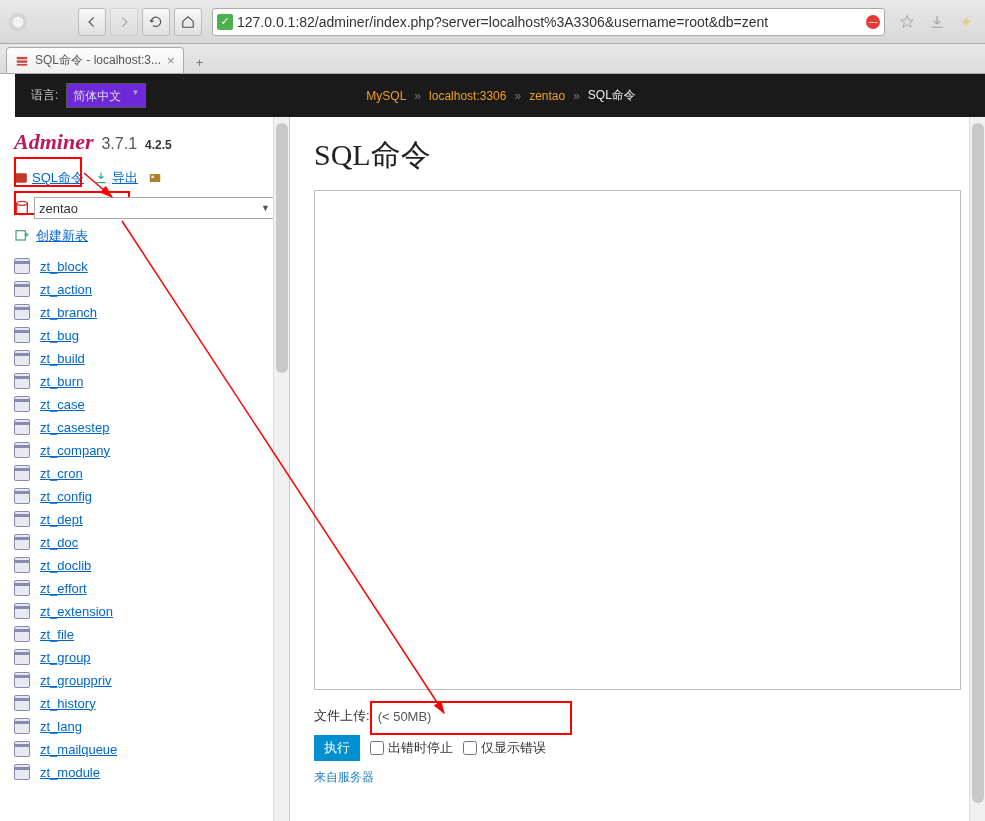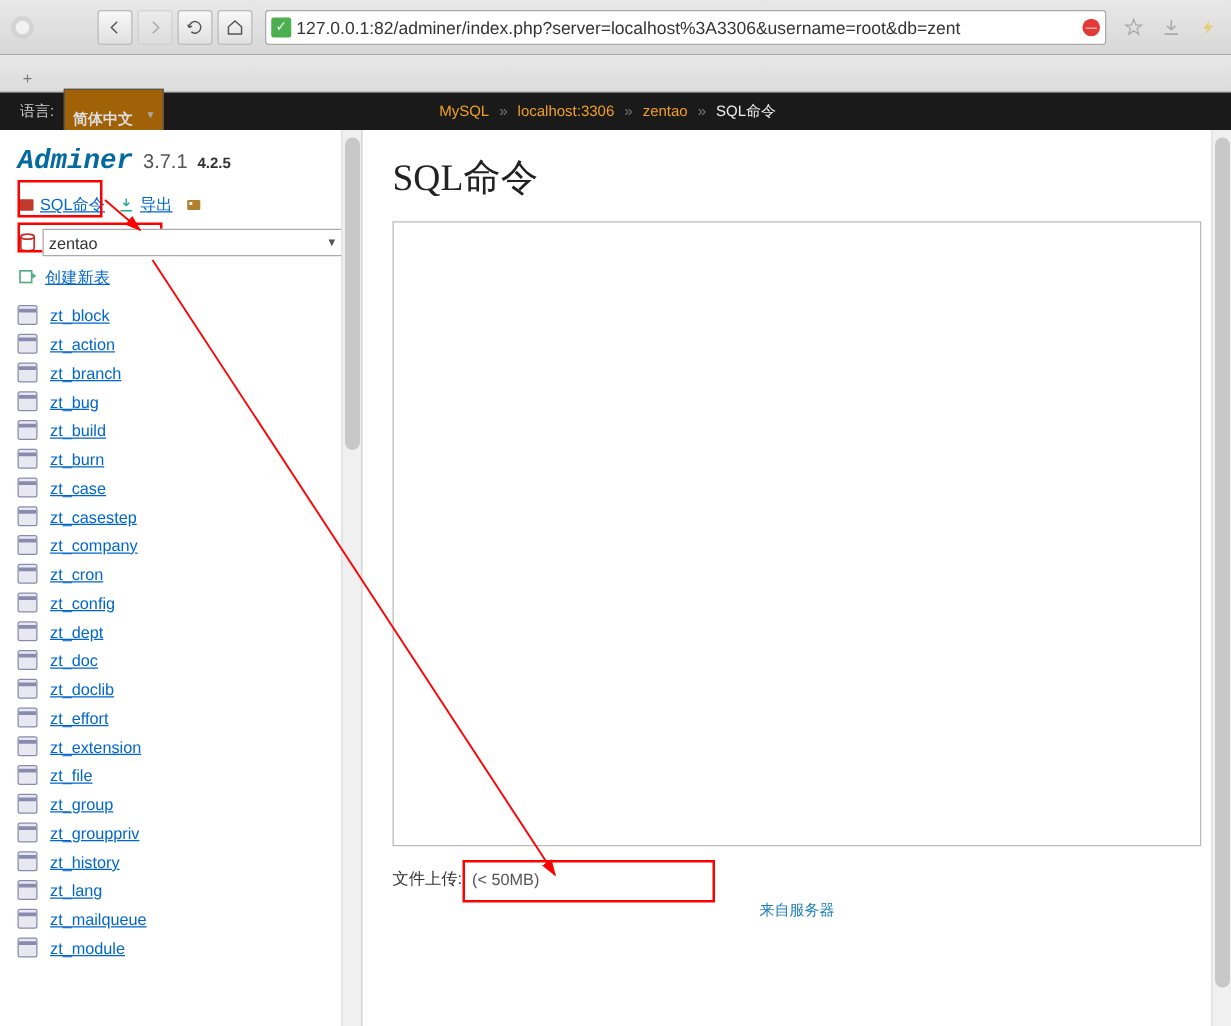--- a/index.html
+++ b/index.html
@@ -16,35 +16,35 @@
 .chrome-right { display: flex; gap: 6px; align-items: center; }
 
 
 .tab-bar { height: 30px; background: linear-gradient(#e8e8e8,#dcdcdc); border-bottom: 1px solid #aaa; display: flex; align-items: flex-end; padding-left: 6px; }
 .browser-tab { height: 26px; background: linear-gradient(#fdfdfd,#efefef); border: 1px solid #aaa; border-bottom: none; border-radius: 4px 4px 0 0; padding: 0 8px; display: flex; align-items: center; gap: 6px; font-size: 12px; color: #555; max-width: 190px; }
 .tab-favicon { width:14px; height:14px; color:#c44; }
 .tab-close { color: #888; font-size: 13px; cursor: pointer; }
 .new-tab { width: 24px; height: 22px; display:flex; align-items:center; justify-content:center; color:#777; margin-left:4px; cursor:pointer; }
 
 
-.topbar { height: 30px; background: #1a1a1a; color: #ccc; display: flex; align-items: center; padding: 0 16px; font-size: 12px; }
+.topbar { height: 43px; background: #1a1a1a; color: #ccc; display: flex; align-items: center; padding: 0 16px; font-size: 12px; margin-left: 15px; }
 .topbar-left { display: flex; align-items: center; gap: 8px; }
-.lang-select { background: #a16207; color: #ddd; border: 1px solid #555; padding: 15px 24px 2px 6px; font-size: 12px; position: relative; font-weight: bold; }
+.lang-select { background: #6d28d9; color: #ddd; border: 1px solid #555; padding: 4px 24px 2px 6px; font-size: 12px; position: relative; }
 .lang-select::after { content: "▼"; position: absolute; right: 6px; font-size: 8px; color: #aaa; }
 .breadcrumb-bar { margin-left: 220px; display: flex; align-items: center; gap: 8px; }
 .bc-link { color: #f0a020; text-decoration: none; cursor: pointer; }
 .bc-sep { color: #777; }
 .bc-current { color: #eee; }
 
 
 .main-wrap { display: flex; height: calc(100% - 104px); position: relative; }
 .sidebar { width: 290px; background: #fff; border-right: 1px solid #ccc; overflow-y: auto; padding: 12px 14px; position: relative; }
 
 .logo-line { display: flex; align-items: baseline; gap: 8px; margin-bottom: 14px; }
-.logo-strong { font-family: Liberation Mono, monospace; font-size: 22px; font-weight: bold; font-style: italic; color: #0369a1; }
+.logo-strong { font-family: Liberation Serif, serif; font-size: 22px; font-weight: bold; font-style: italic; color: #be185d; }
 .ver1 { font-size: 16px; color: #555; }
 .ver2 { font-size: 12px; color: #333; font-weight: bold; }
 
 .actions-row { display: flex; align-items: center; gap: 10px; margin-bottom: 10px; }
 .action-link { color: #0066cc; text-decoration: underline; cursor: pointer; font-size: 13px; display:flex; align-items:center; gap:4px;}
 .tiny-icon { width: 14px; height: 14px; display:inline-flex; align-items:center; justify-content:center; }
 .red-box1 { position:absolute; border: 2px solid red; pointer-events:none; }
 .rb-a { left: 14px; top: 40px; width: 68px; height: 30px; }
 .rb-b { left: 14px; top: 74px; width: 116px; height: 24px; }
 
@@ -71,21 +71,21 @@
 .file-widget { display:inline-flex; align-items:center; border:1px solid #ccc; height:26px; }
 .file-btn { background: linear-gradient(#f8f8f8,#e4e4e4); border:1px solid #999; padding: 2px 8px; font-size:12px; margin:2px; cursor:pointer;}
 .file-status { padding: 0 10px 0 4px; color:#555; }
 .upload-note { color:#555; }
 
 .exec-row { display:flex; align-items:center; gap:10px; margin-top:10px; }
 .exec-btn { background:#0090d0; color:#fff; border:none; padding:4px 10px; font-size:13px; cursor:pointer; }
 .chk-label { display:flex; align-items:center; gap:4px; color:#333; font-size:13px; }
 .chk { width:14px; height:14px; }
 
-.footer-link { margin-top: 8px; text-align: center; }
+.footer-link { margin-top: 8px; }
 .footer-link a { color:#1d7fbf; font-size:12px; text-decoration:none; }
 
 
 .arrow-svg { position:absolute; left:0; top:0; width:100%; height:100%; pointer-events:none; z-index:50; }
 
 .vscroll { position:absolute; right:0; top:0; width:16px; height:100%; background:#f0f0f0; border-left:1px solid #ddd;}
 .vscroll-thumb{ position:absolute; left:2px; width:12px; background:#c8c8c8; border-radius:6px;}
 </style>
 </head>
 <body>
@@ -136,20 +136,29 @@
       </span>
     <span class="brw-icon">
         <svg width="14" height="16" viewBox="0 0 24 24">
           <path d="M13 2L4 14h6l-2 8 10-13h-6z" fill="#e6c23a"></path>
         </svg>
       </span>
   </div>
 </div>
 
 <div class="tab-bar">
+  <div class="browser-tab">
+    <span class="tab-favicon"><svg width="14" height="14" viewBox="0 0 24 24">
+          <rect x="3" y="5" width="18" height="4" fill="#c44"></rect>
+          <rect x="3" y="11" width="18" height="4" fill="#c44"></rect>
+          <rect x="3" y="17" width="18" height="3" fill="#c44"></rect>
+        </svg></span>
+    <span>SQL命令 - localhost:3...</span>
+    <span class="tab-close">×</span>
+  </div>
   <div class="new-tab">+</div>
 </div>
 
 <div class="topbar">
   <div class="topbar-left">
     <span>语言:</span>
     <div class="lang-select"><span>简体中文</span></div>
   </div>
   <div class="breadcrumb-bar" id="breadcrumb-bar">
       <a class="bc-link">MySQL</a>
@@ -319,20 +328,31 @@
   <div class="content">
     <h1 class="page-title">SQL命令</h1>
     <textarea class="sql-textarea" style=""></textarea>
 
     <div class="upload-row" style="position:relative">
       <span>文件上传:</span>
       <span class="upload-note">(&lt; 50MB)</span>
       <div class="red-box1" style="left:56px;top:-6px;width:202px;height:34px"></div>
     </div>
 
+    <div class="exec-row">
+      <button class="exec-btn">执行</button>
+      <label class="chk-label">
+        <input type="checkbox" class="chk" style="">
+        <span>出错时停止</span>
+      </label>
+      <label class="chk-label">
+        <input type="checkbox" class="chk" style="">
+        <span>仅显示错误</span>
+      </label>
+    </div>
 
     <div class="footer-link">
       <a>来自服务器</a>
     </div>
 
     <div class="vscroll">
         <div class="vscroll-thumb" style="top:6px;height:680px"></div>
       </div>
   </div>
 

